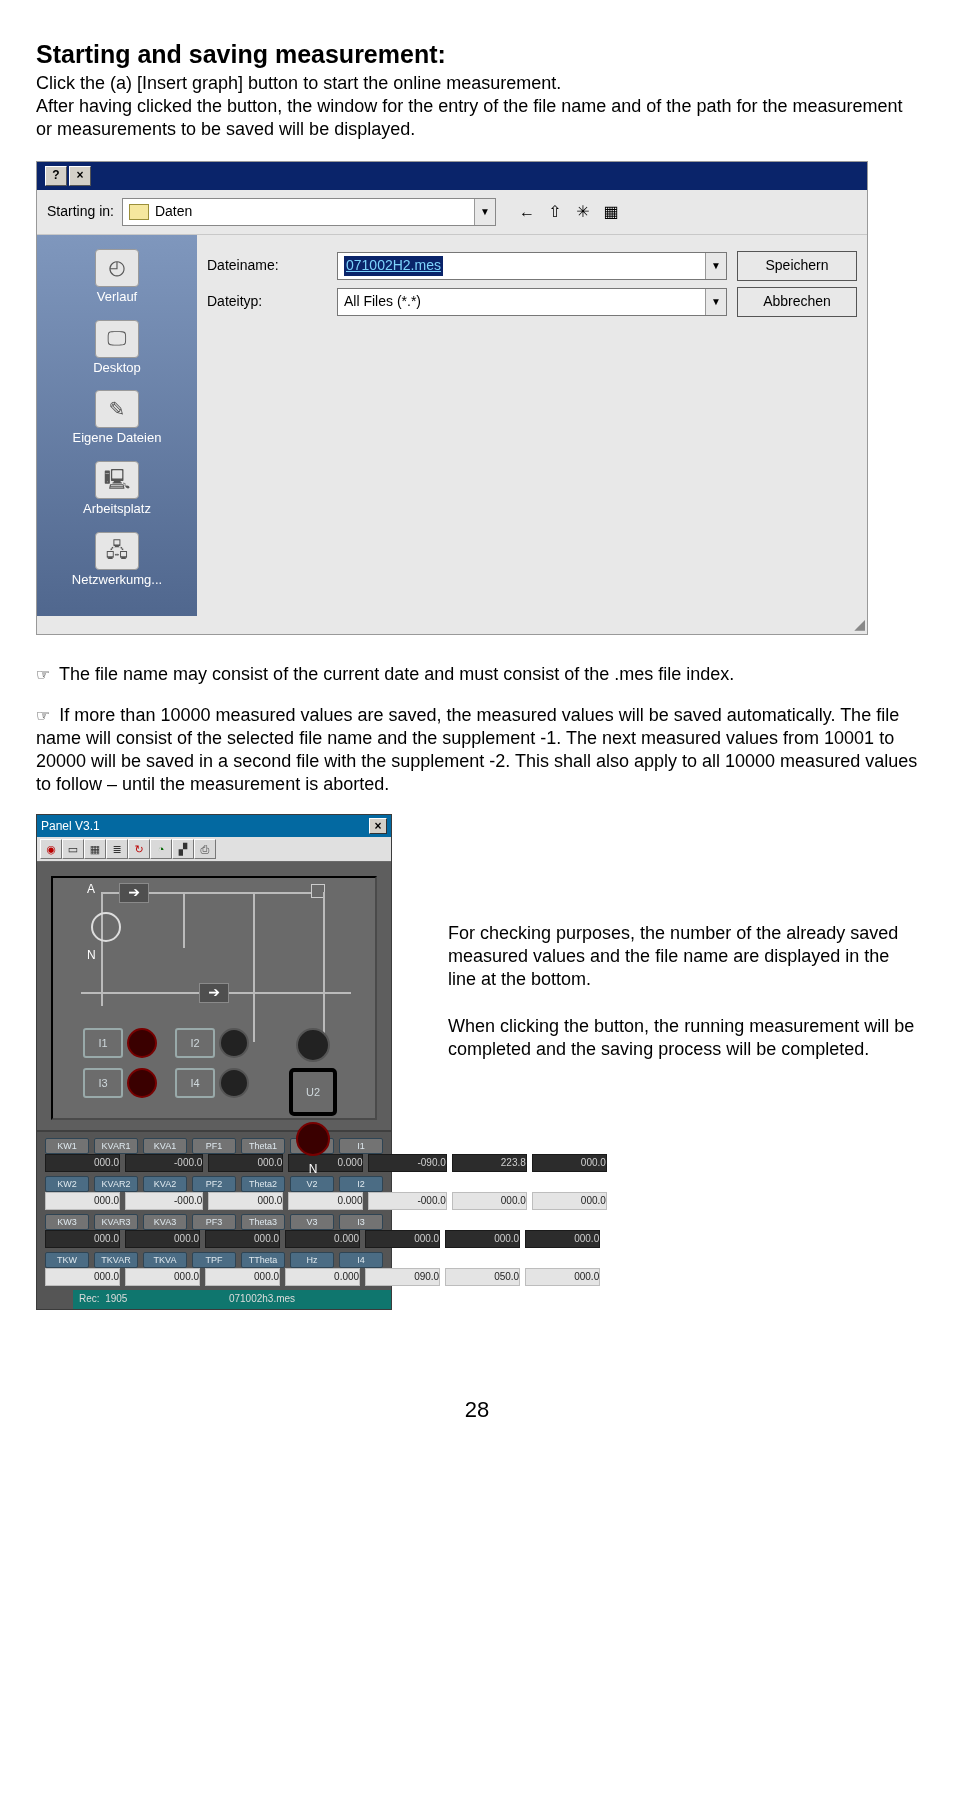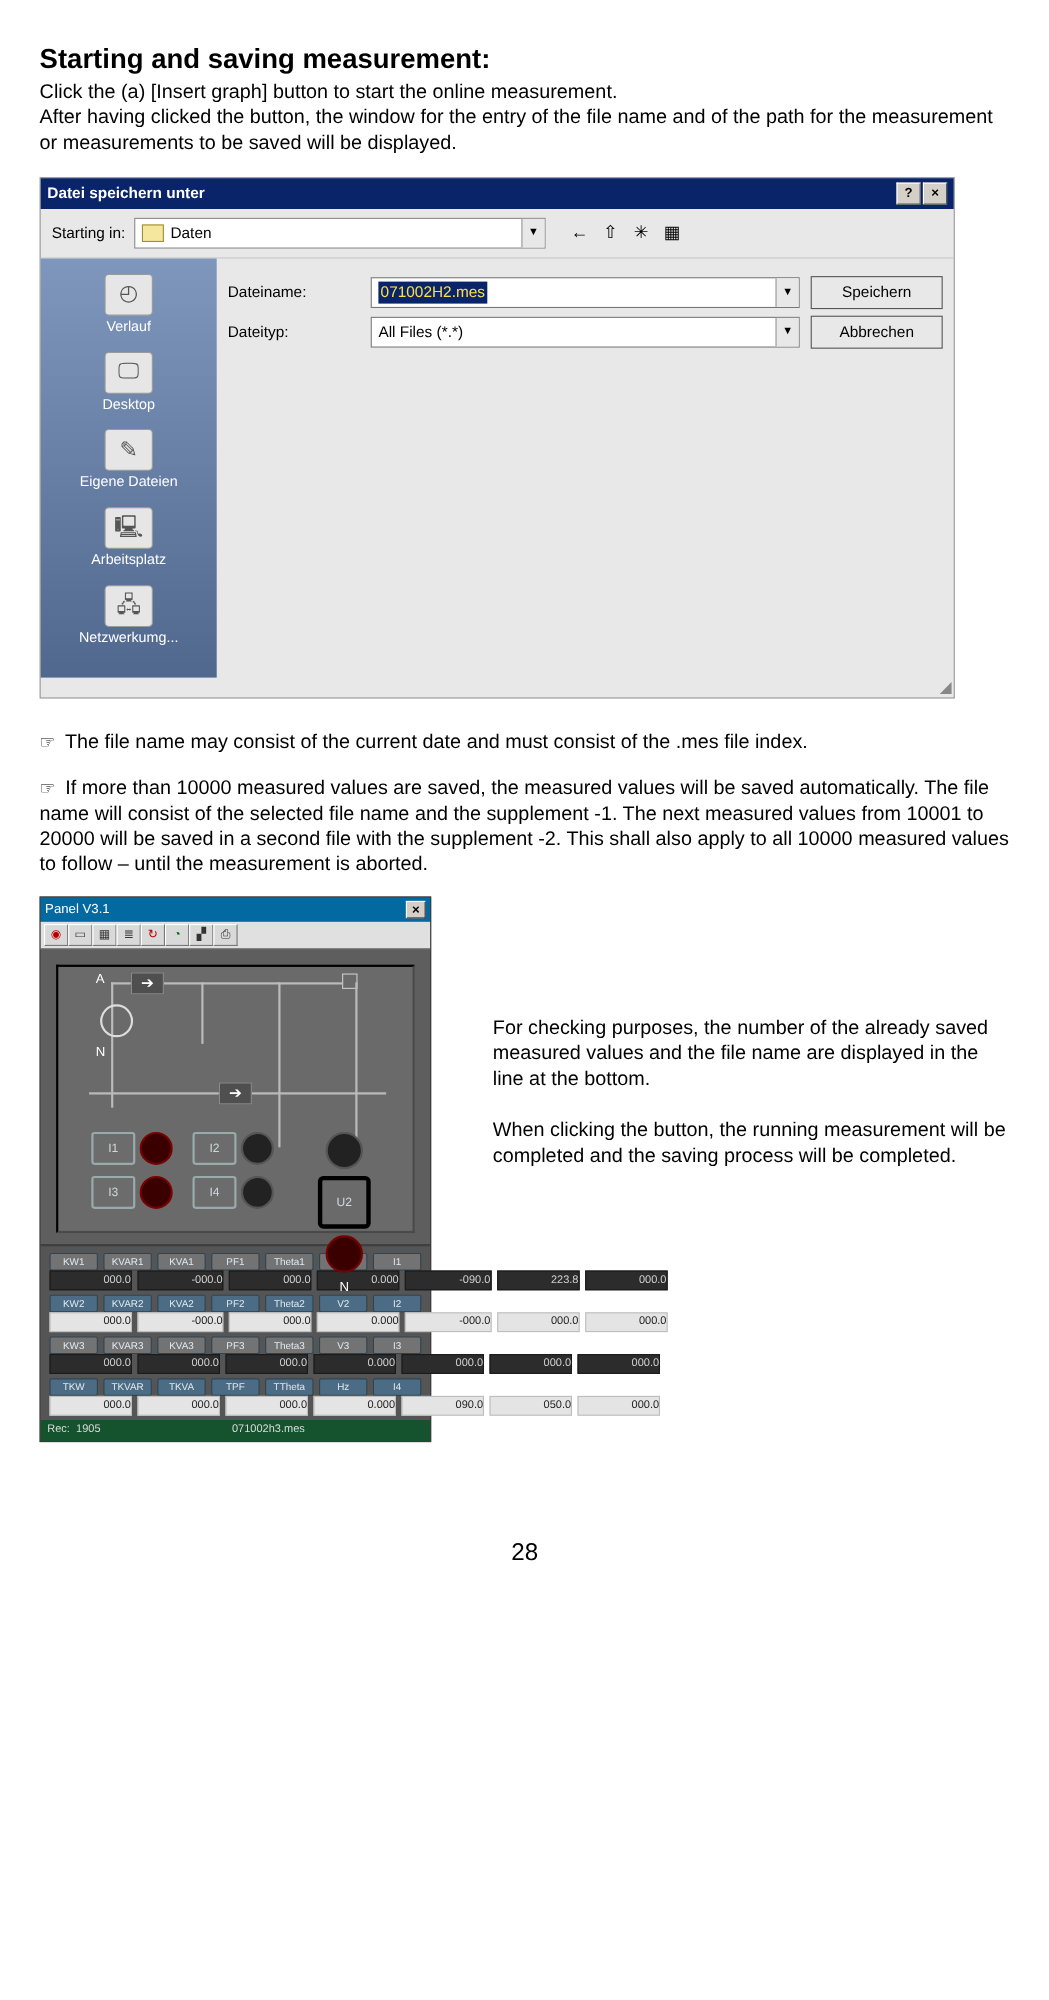--- a/index.html
+++ b/index.html
@@ -139,21 +139,21 @@
     align-items: center;
   }
   .sd-input {
     height: 26px;
     border: 1px solid #777;
     background: #fff;
     display:flex; align-items:center;
     position: relative;
     padding: 0 6px;
   }
-  .sd-input .sel { background: #0a246a; color:#fde047; padding: 1px 2px; }
+  .sd-input .sel { background: #0a246a; color:#7dd3fc; padding: 1px 2px; text-decoration: underline; }
   .sd-input .dd-arrow {
     position: absolute; right: 0; top: 0; bottom: 0;
     width: 20px; background: #e8e8e8;
     border-left: 1px solid #999;
     display:flex; align-items:center; justify-content:center;
     font-size: 10px;
   }
   .sd-btn {
     height: 28px;
     background: #e8e8e8;
@@ -278,25 +278,26 @@
     border:1px solid #1a1a1a;
     text-align:center;
     font-size:10px;
     line-height:16px;
     padding-left:48px;
   }
   .grid-block.light .vcell { background:#e4e4e4; color:#222; border-color:#bdbdbd;}
   .grid-block.dark .vcell  { background:#2c2c2c; color:#d0d0d0;}
   .grid-block.dark .hcell  { background:#737373;}
   .pa-status {
-    background:#14532d;
+    background:#0f766e;
     color:#dcdcdc;
     font-size:10px;
     padding: 3px 6px;
     display:flex;
+    margin-left:36px;
   }
   .pa-status .s1 { width: 120px;}
   .pa-status .s2 { flex:1; text-align:center;}
   .pa-status .s3 { width: 60px; text-align:right;}
 
   .right-col {
     flex: 1;
     padding-top: 108px;
     font-size: 18px;
   }
@@ -310,21 +311,20 @@
 </style>
 </head>
 <body>
 
 <h1 class="section-title">Starting and saving measurement:</h1>
 <p class="intro" style="white-space:pre-line">Click the (a) [Insert graph] button to start the online measurement.
 After having clicked the button, the window for the entry of the file name and of the path for the measurement or measurements to be saved will be displayed.</p>
 
 <div class="save-dialog">
   <div class="sd-titlebar">
-    <span class="title">Datei speichern unter</span>
     <span class="win-btn">?</span>
     <span class="win-btn">×</span>
   </div>
   <div class="sd-top">
     <label>Starting in:</label>
     <div class="sd-dropdown">
       <span class="folder-ico"></span>
       <span>Daten</span>
       <span class="dd-arrow">▼</span>
     </div>

